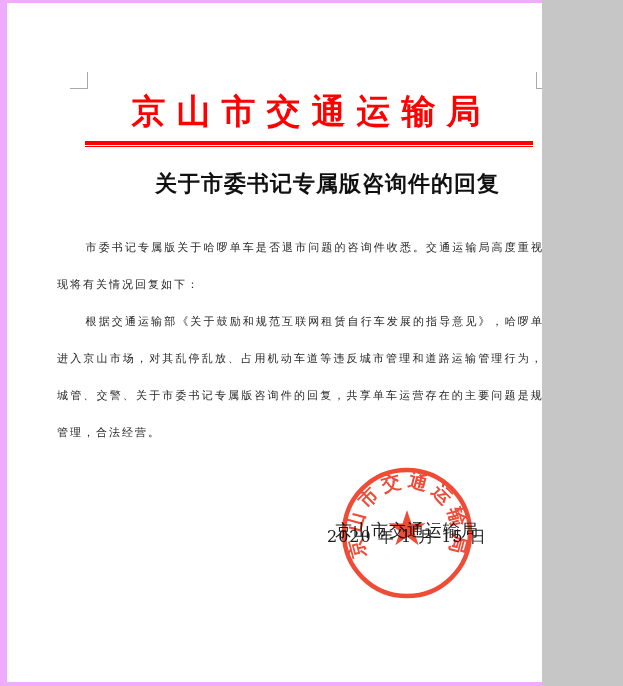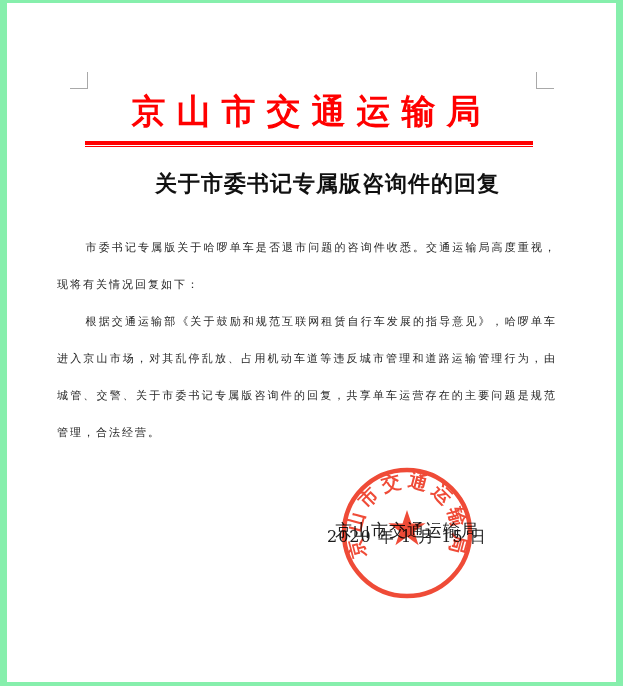--- a/index.html
+++ b/index.html
@@ -3,23 +3,23 @@
 <meta charset="utf-8">
 <style>
   html, body {
     margin: 0;
     padding: 0;
     background: #c6c6c6;
     font-family: "DejaVu Serif", "Liberation Serif", serif;
   }
   .desk {
     position: relative;
-    width: 623px;
+    width: 542px;
     height: 686px;
-    background: #86efac;
+    background: #f0abfc;
     overflow: hidden;
   }
   .sheet {
     position: absolute;
     left: 7px;
     top: 3px;
     width: 609px;
     height: 679px;
     background: #ffffff;
   }

